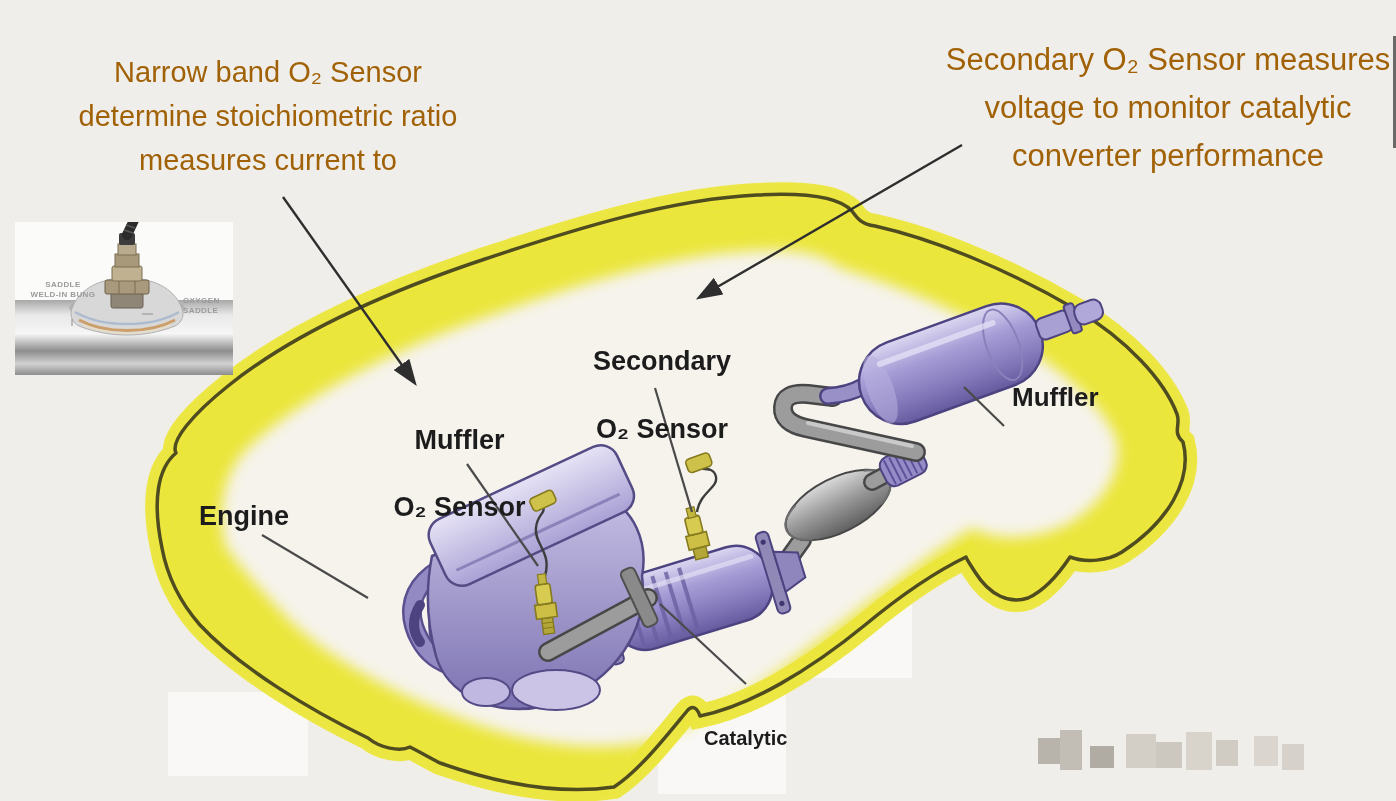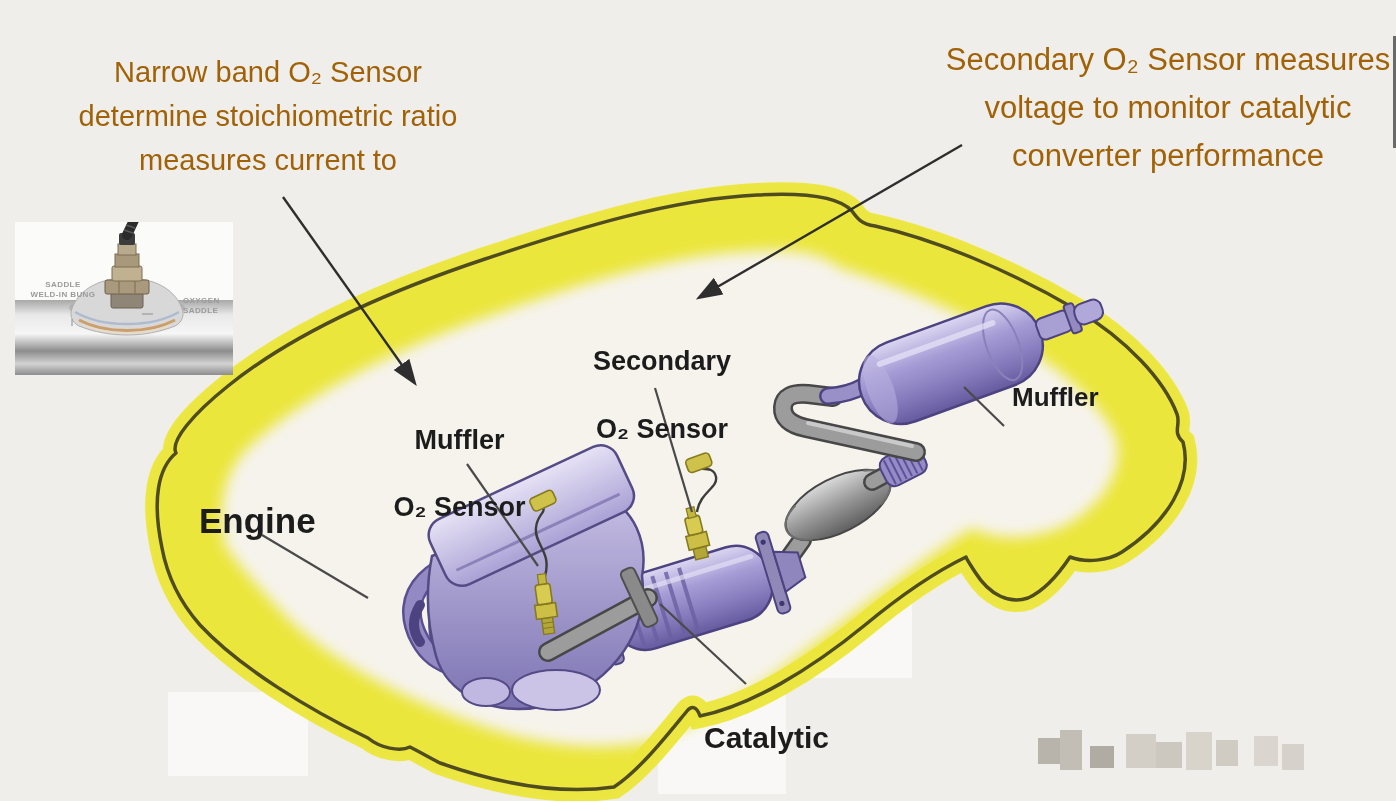--- a/index.html
+++ b/index.html
@@ -8,23 +8,23 @@
   .stage > svg{position:absolute;left:0;top:0;}
   .patch{position:absolute;background:rgba(255,255,255,.6);}
   .ann{position:absolute;color:#a16207;text-align:center;}
   .ann div{white-space:nowrap;}
   .ann-left{left:38px;top:50px;width:460px;font-size:29px;line-height:44px;font-weight:400;}
   .ann-right{left:888px;top:36px;width:560px;font-size:31px;line-height:48px;font-weight:400;}
   .lbl{position:absolute;color:#1c1c1c;font-weight:700;}
   .lbl div{white-space:nowrap;margin-top:34px;}
   .lbl-primary{left:382px;top:390px;width:155px;text-align:center;font-size:27px;line-height:33px;}
   .lbl-secondary{left:578px;top:310px;width:168px;text-align:center;font-size:27px;line-height:34px;}
-  .lbl-engine{left:199px;top:501px;font-size:35px;}
+  .lbl-engine{left:199px;top:501px;font-size:27px;}
   .lbl-muffler{left:1012px;top:382px;font-size:26px;}
-  .lbl-cat{left:704px;top:686px;font-size:30px;line-height:36px;text-align:left;}
+  .lbl-cat{left:704px;top:686px;font-size:20px;line-height:36px;text-align:left;}
   .inset{position:absolute;left:15px;top:222px;width:218px;height:153px;}
   .inset-lbl{position:absolute;font-size:8px;font-weight:700;color:#9b9b9b;
     letter-spacing:.4px;line-height:10px;text-align:center;}
   .inset-lbl-left{left:4px;top:58px;width:88px;}
   .inset-lbl-right{left:136px;top:74px;width:72px;text-align:left;padding-left:32px;}
   .watermark{position:absolute;left:1038px;top:724px;width:272px;height:56px;}
   .wm{position:absolute;filter:blur(.5px);}
   .edge-tick{position:absolute;left:1393px;top:36px;width:3px;height:112px;
     background:#3d3d3d;opacity:.75;}
 </style>

